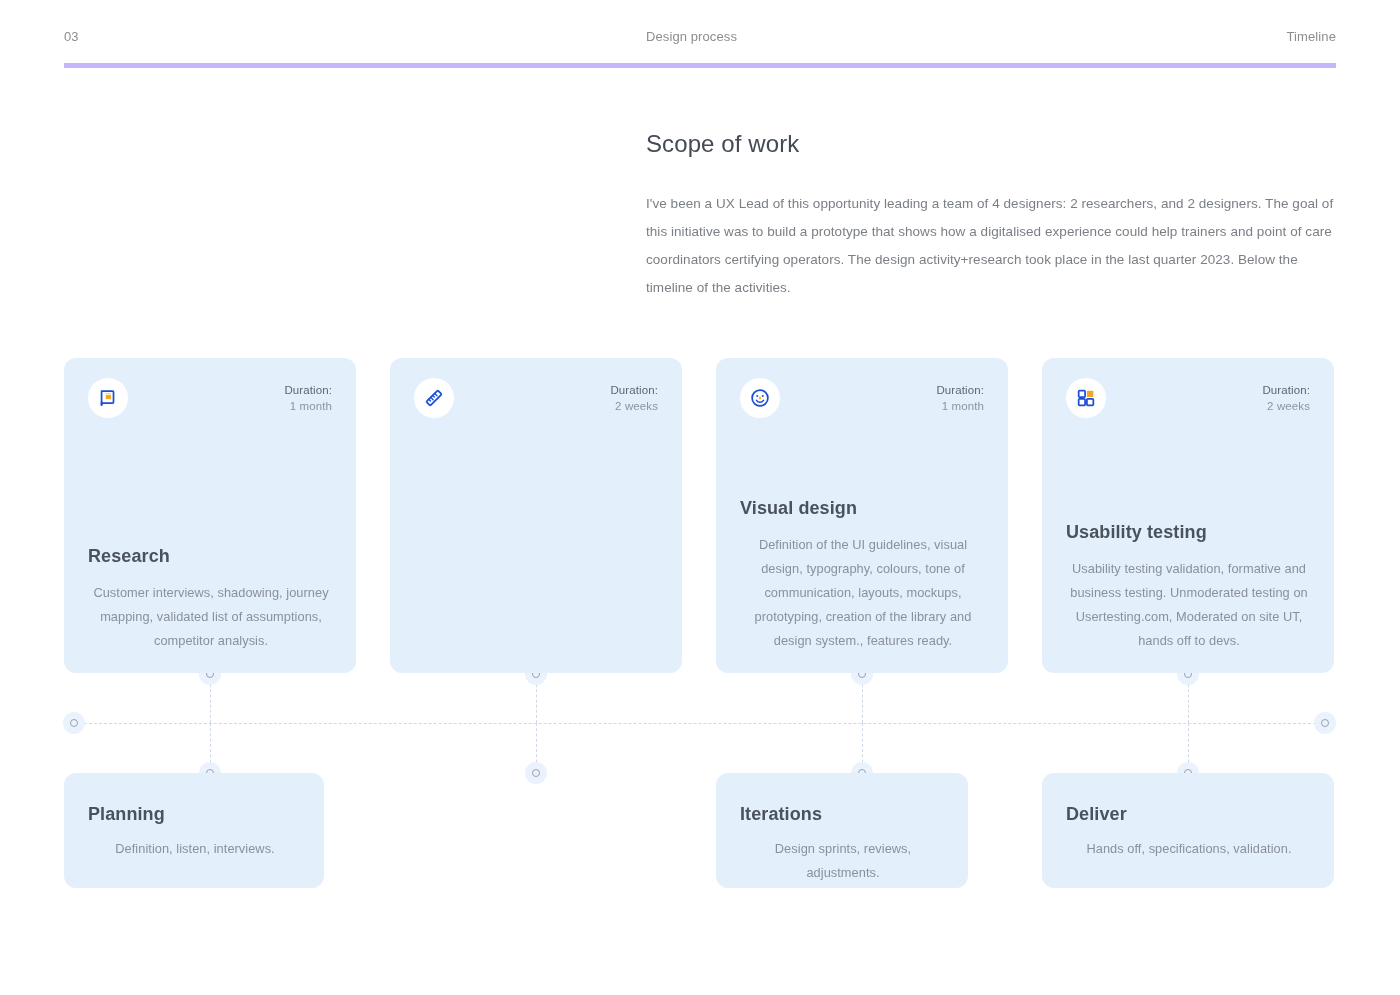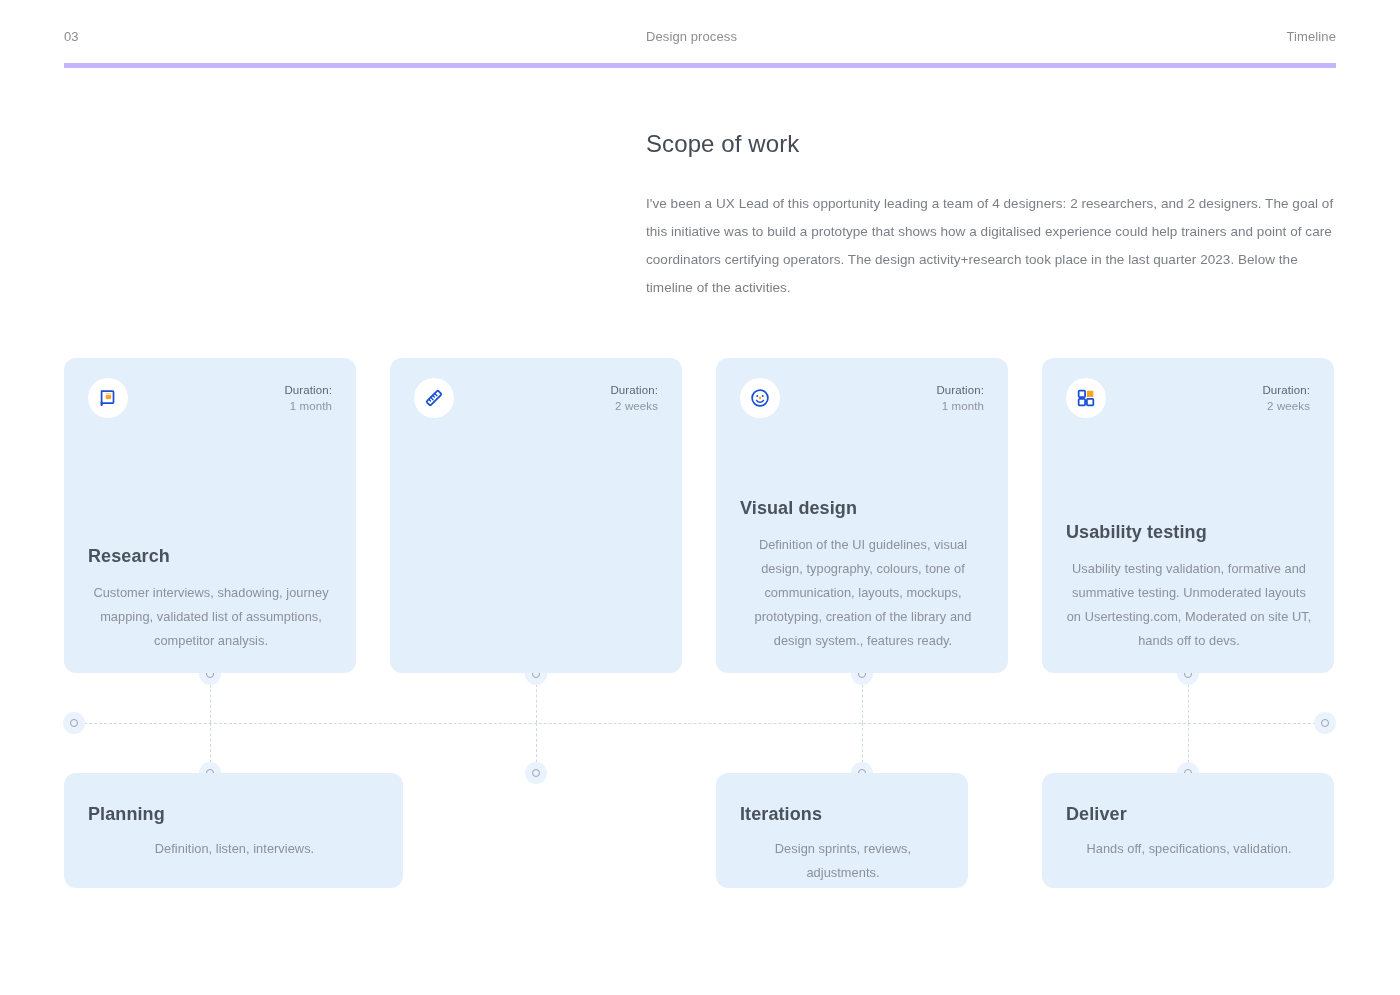--- a/index.html
+++ b/index.html
@@ -292,25 +292,25 @@
           <rect x="13" y="13" width="7" height="7" rx="1" fill="none" stroke="#1a4fd6" stroke-width="1.9"></rect>
         </svg>
       </div>
       <div class="duration">
         <span class="d-label">Duration:</span>
         <span class="d-value">2 weeks</span>
       </div>
     </div>
     <div class="card-body card-body-top">
       <div class="card-title">Usability testing</div>
-      <div class="card-desc">Usability testing validation, formative and summative testing. Unmoderated layouts on Usertesting.com, Moderated on site UT, hands off to devs.</div>
-    </div>
-  </div>
-
-  <div class="card card-bottom" style="left:64px; width:339px;">
+      <div class="card-desc">Usability testing validation, formative and business testing. Unmoderated testing on Usertesting.com, Moderated on site UT, hands off to devs.</div>
+    </div>
+  </div>
+
+  <div class="card card-bottom" style="left:64px; width:260px;">
     <div class="card-body">
       <div class="card-title">Planning</div>
       <div class="card-desc">Definition, listen, interviews.</div>
     </div>
   </div>
 
 
   <div class="card card-bottom" style="left:716px; width:252px;">
     <div class="card-body">
       <div class="card-title">Iterations</div>

